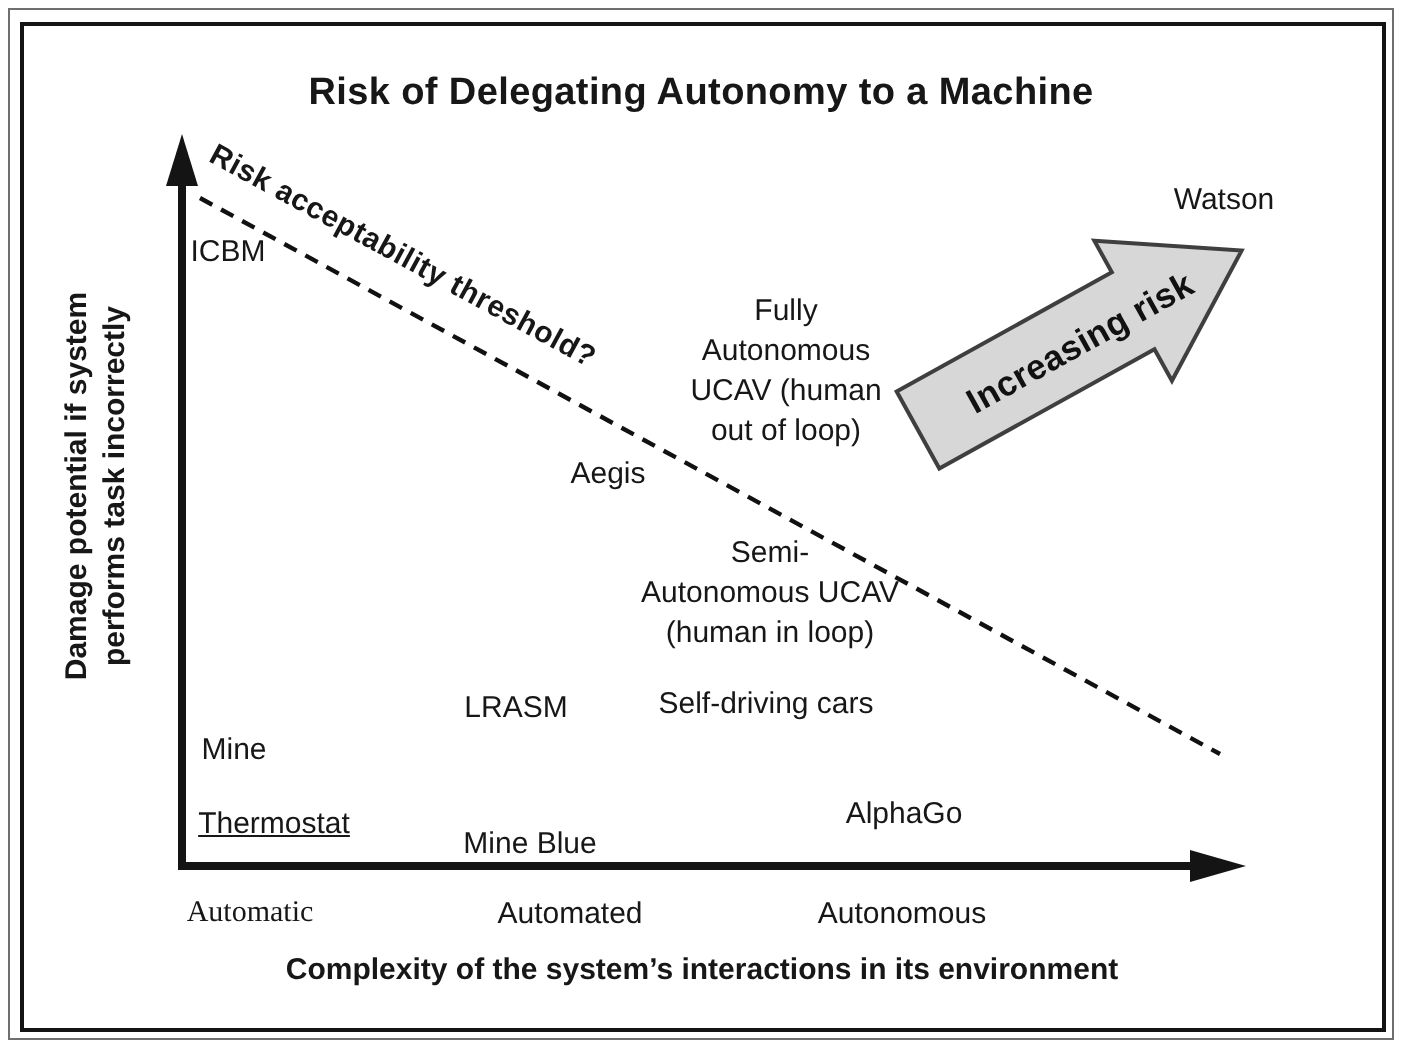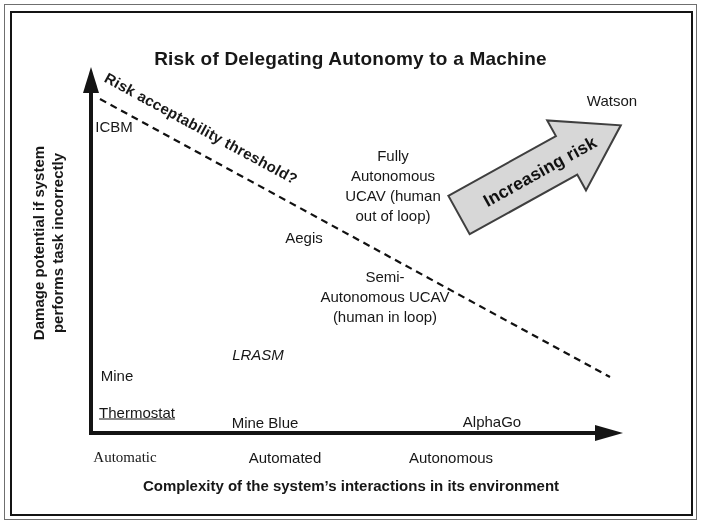--- a/index.html
+++ b/index.html
@@ -3,21 +3,21 @@
 <meta charset="utf-8">
 <style>
   html,body{margin:0;padding:0;background:#fff;}
   .page{
     position:relative;width:701px;height:528px;background:#ffffff;
     font-family:"Liberation Sans",sans-serif;color:#171717;overflow:hidden;
   }
   .outer-frame{position:absolute;left:4px;top:4px;right:4px;bottom:8px;border:1px solid #6f6f6f;}
   .inner-frame{position:absolute;left:10px;top:11px;right:8px;bottom:12px;border:2px solid #141414;}
   .chart-title{position:absolute;left:0;top:36px;width:100%;text-align:center;
-    font-size:19px;font-weight:bold;letter-spacing:.2px;margin-top:12px;}
+    font-size:19px;font-weight:bold;letter-spacing:.2px;}
   svg.layer{position:absolute;left:0;top:0;}
   .lbl{position:absolute;font-size:15px;white-space:nowrap;transform:translate(-50%,-50%);}
   .lbl.multi{white-space:pre-line;text-align:center;line-height:20px;}
   .threshold-label{
     position:absolute;left:110px;top:69px;transform:rotate(28.5deg);
     transform-origin:left top;font-size:15px;font-weight:bold;white-space:nowrap;letter-spacing:.3px;
   }
   .y-axis-label{
     position:absolute;left:48px;top:243px;width:330px;
     transform:translate(-50%,-50%) rotate(-90deg);
@@ -68,25 +68,26 @@
   <div class="lbl" style="left:114px;top:126px;">ICBM</div>
   <div class="lbl" style="left:612px;top:100px;">Watson</div>
   <div class="lbl multi" style="left:393px;top:186px;width:130px;">Fully
 Autonomous
 UCAV (human
 out of loop)</div>
   <div class="lbl" style="left:304px;top:237px;">Aegis</div>
   <div class="lbl multi" style="left:385px;top:297px;width:180px;">Semi-
 Autonomous UCAV
 (human in loop)</div>
-  <div class="lbl" style="left:258px;top:354px;font-style:italic;">LRASM</div>
+  <div class="lbl" style="left:258px;top:354px;">LRASM</div>
+  <div class="lbl" style="left:383px;top:352px;">Self-driving cars</div>
   <div class="lbl" style="left:117px;top:375px;text-align:right;">Mine</div>
   <div class="lbl" style="left:137px;top:412px;text-decoration:underline;">Thermostat</div>
   <div class="lbl" style="left:265px;top:422px;">Mine Blue</div>
-  <div class="lbl" style="left:452px;top:421px;margin-left:40px;">AlphaGo</div>
+  <div class="lbl" style="left:452px;top:407px;">AlphaGo</div>
 
   <div class="x-tick" style="left:125px;font-family:Liberation Serif, serif;">Automatic</div>
   <div class="x-tick" style="left:285px;">Automated</div>
   <div class="x-tick" style="left:451px;">Autonomous</div>
 
   <div class="x-axis-label">Complexity of the system’s interactions in its environment</div>
 
 </div>
 
 </body></html>

